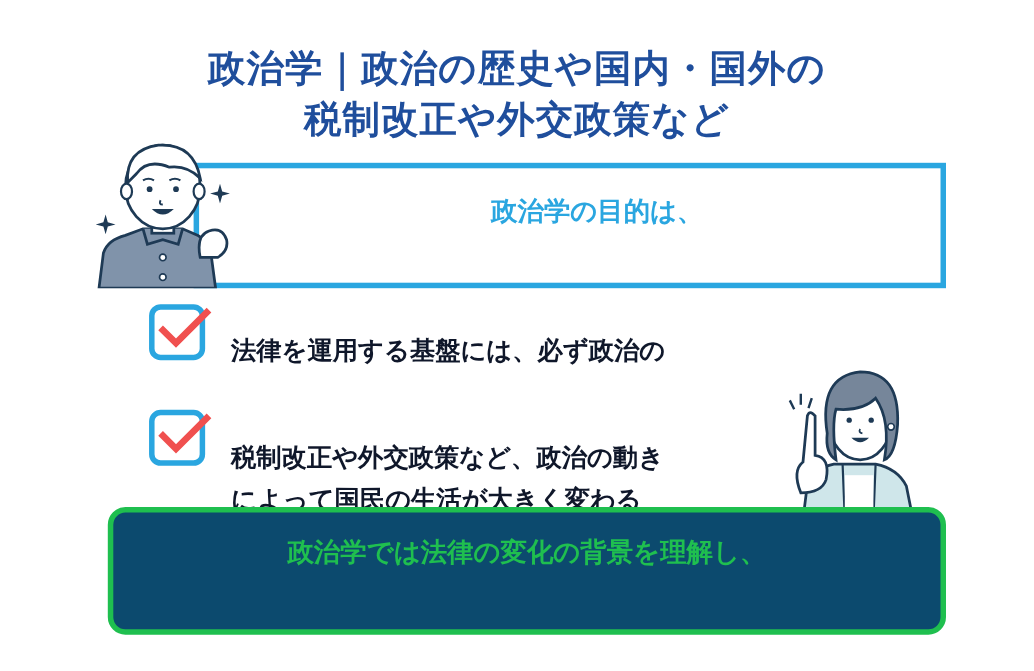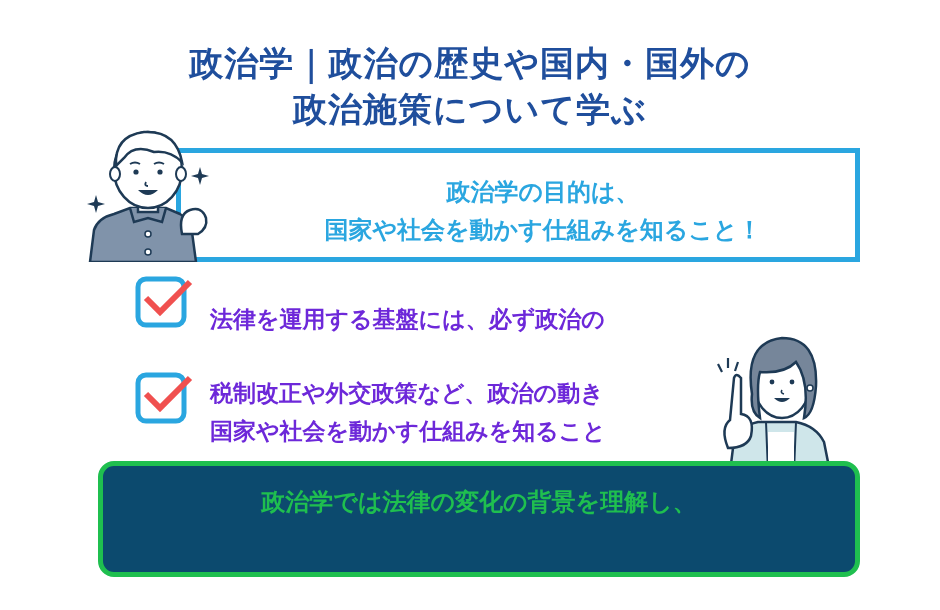--- a/index.html
+++ b/index.html
@@ -3,37 +3,36 @@
 <meta charset="utf-8">
 <style>
   html,body{margin:0;padding:0;background:#ffffff;}
   body{width:940px;height:610px;position:relative;overflow:hidden;font-family:"DejaVu Sans","Liberation Sans",sans-serif;}
   .title{position:absolute;left:0;top:40px;width:940px;text-align:center;color:#1f4e9c;font-weight:bold;font-size:34px;line-height:46px;letter-spacing:1px;}
   .title div{white-space:nowrap;}
   .purpose-box{position:absolute;left:176px;top:148px;width:674px;height:104px;border:5px solid #2aa6e0;background:#fff;}
   .purpose-text{position:absolute;left:0;top:20px;width:100%;text-align:center;color:#2aa6e0;font-weight:bold;font-size:24px;line-height:38px;padding-left:50px;box-sizing:border-box;}
   .boy{position:absolute;left:84px;top:122px;width:130px;height:140px;}
   .check{position:absolute;width:60px;height:56px;}
-  .item-text{position:absolute;left:210px;color:#6d28d9;font-weight:bold;font-size:23px;line-height:38px;white-space:nowrap;}
+  .item-text{position:absolute;left:210px;color:#0f172a;font-weight:bold;font-size:23px;line-height:38px;white-space:nowrap;}
   .woman{position:absolute;left:700px;top:322px;width:150px;height:150px;}
   .summary-box{position:absolute;left:98px;top:461px;width:752px;height:106px;border:5px solid #1fbf4f;border-radius:16px;background:#0c4a6e;}
   .summary-text{position:absolute;left:0;top:16px;width:100%;text-align:center;color:#1fbf4f;font-weight:bold;font-size:24px;line-height:40px;}
 </style>
 </head>
 <body>
 
 <div class="title">
   <div>政治学｜政治の歴史や国内・国外の</div>
-  <div>政治施策について学ぶ</div>
+  <div>税制改正や外交政策など</div>
 </div>
 
 <div class="purpose-box">
   <div class="purpose-text">
     <div>政治学の目的は、</div>
-    <div>国家や社会を動かす仕組みを知ること！</div>
   </div>
 </div>
 
 <svg class="boy" viewBox="0 0 130 140">
 
   <path d="M10 80 l2 -7 l2 7 l7 2 l-7 2 l-2 7 l-2 -7 l-7 -2z" fill="#1e3a55"></path>
   <path d="M114 52 l2 -7 l2 7 l7 2 l-7 2 l-2 7 l-2 -7 l-7 -2z" fill="#1e3a55"></path>
 
   <path d="M6 140 L10 108 Q14 96 30 92 L46 86 L82 86 L96 92 Q104 96 108 110 L112 140 Z" fill="#8093aa" stroke="#1e3a55" stroke-width="2.5"></path>
   <path d="M46 86 L50 100 L64 96 L78 100 L82 86" fill="#8093aa" stroke="#1e3a55" stroke-width="2.5"></path>
@@ -60,23 +59,23 @@
   <path d="M12 24 L26 38 L56 8" fill="none" stroke="#f0504f" stroke-width="6"></path>
 </svg>
 <div class="item-text" style="top:300px;">
   <div>法律を運用する基盤には、必ず政治の</div>
 </div>
 
 <svg class="check" style="left:134px;top:370px;" viewBox="0 0 60 56">
   <rect x="4" y="5" width="46" height="46" rx="8" fill="#fff" stroke="#2aa6e0" stroke-width="5"></rect>
   <path d="M12 24 L26 38 L56 8" fill="none" stroke="#f0504f" stroke-width="6"></path>
 </svg>
-<div class="item-text" style="top:374px;">
+<div class="item-text" style="top:398px;">
   <div>税制改正や外交政策など、政治の動き</div>
-  <div>国家や社会を動かす仕組みを知ること</div>
+  <div>によって国民の生活が大きく変わる</div>
 </div>
 
 <svg class="woman" viewBox="0 0 150 150">
   <path d="M30 150 L34 118 Q40 104 58 100 L96 100 Q116 104 124 120 L130 150 Z" fill="#cfe6ea" stroke="#1e3a55" stroke-width="2.5"></path>
   <path d="M66 100 L68 150 M96 100 L94 150" stroke="#1e3a55" stroke-width="2"></path>
   <rect x="68" y="110" width="26" height="40" fill="#fff"></rect>
   <ellipse cx="82" cy="62" rx="28" ry="34" fill="#fff" stroke="#1e3a55" stroke-width="2.5"></ellipse>
   <path d="M52 72 Q44 20 82 16 Q118 16 116 64 Q114 92 104 96 Q110 60 96 40 Q84 52 60 50 Q56 64 60 96 Q50 90 52 72Z" fill="#76869a" stroke="#1e3a55" stroke-width="2.5"></path>
   <circle cx="72" cy="60" r="2.4" fill="#1e3a55"></circle>
   <circle cx="92" cy="60" r="2.4" fill="#1e3a55"></circle>

